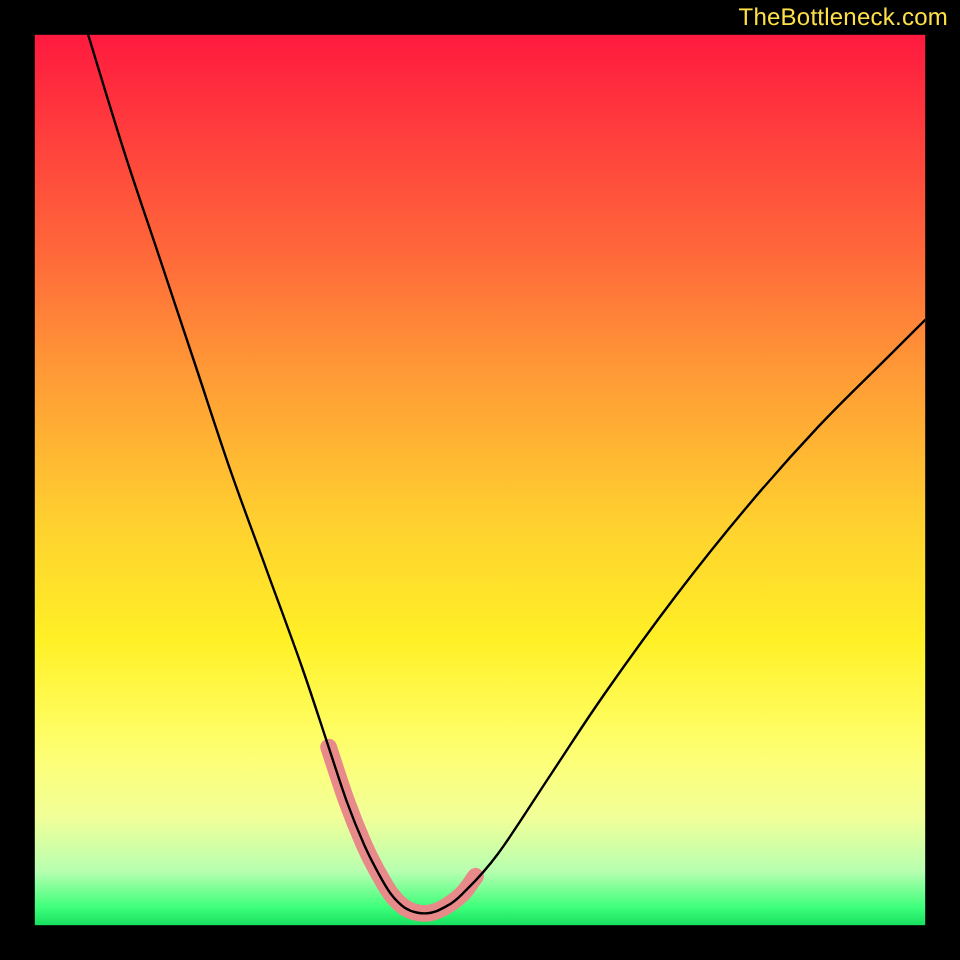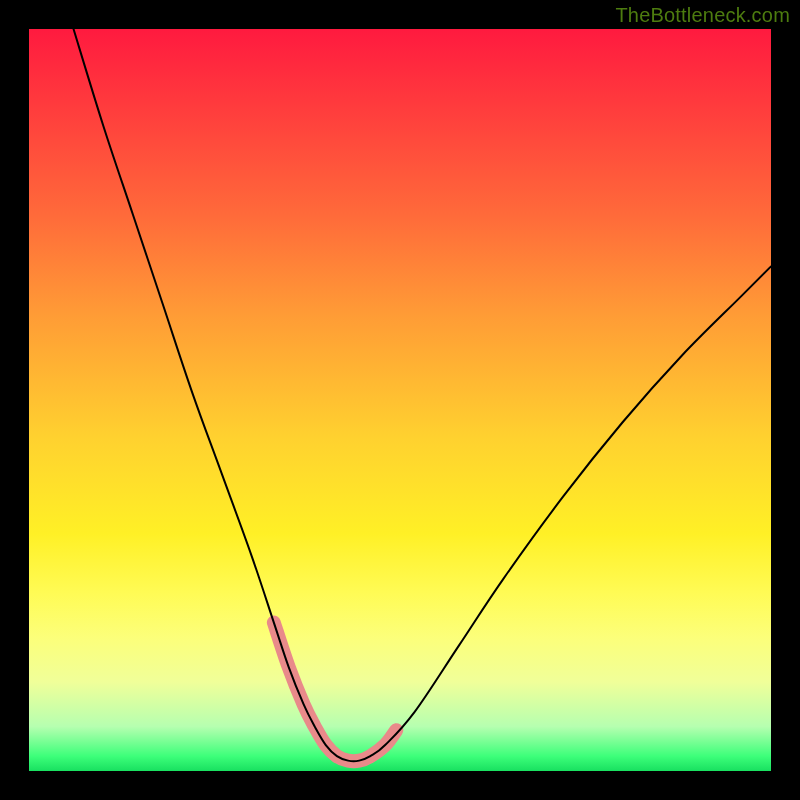--- a/index.html
+++ b/index.html
@@ -37,21 +37,21 @@
       #f0ff99 88%,
       #b6ffb0 94%,
       #3dff7a 98%,
       #18e060 100%
     );
   }
   .watermark {
     position: absolute;
     top: 4px;
     right: 10px;
-    color: #4d7c0f;
+    color: #fde047;
     font-size: 20px;
     font-weight: 500;
     letter-spacing: 0.2px;
     user-select: none;
   }
   svg.curve {
     position: absolute;
     left: 0;
     top: 0;
     width: 742px;

